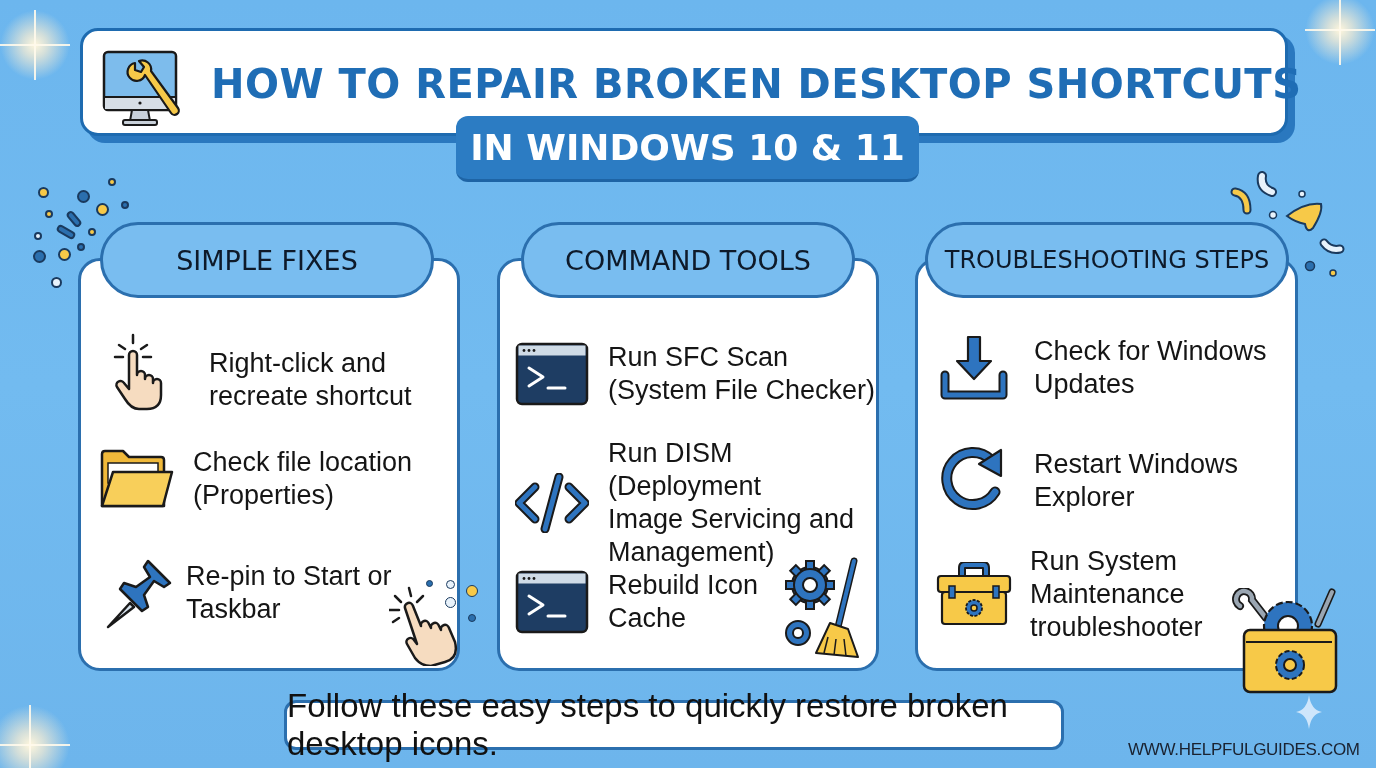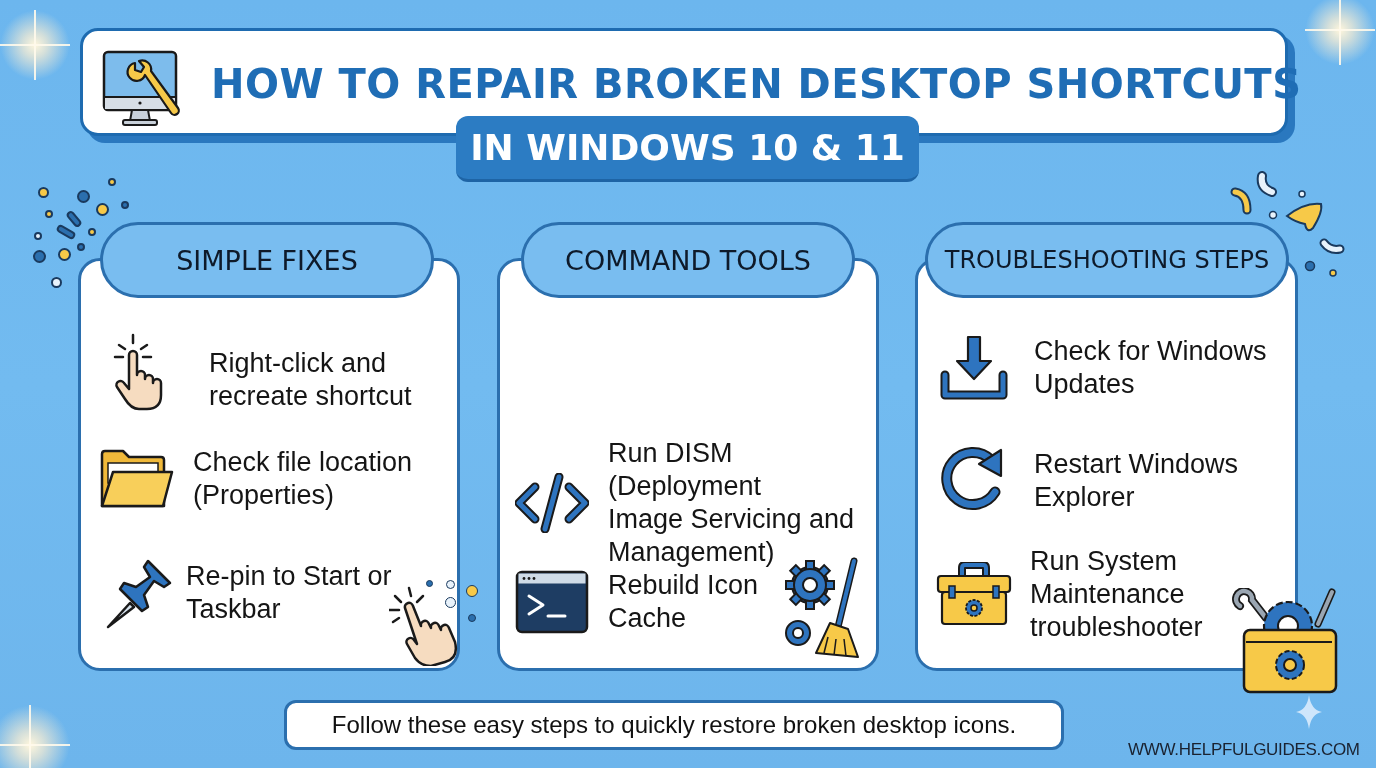--- a/index.html
+++ b/index.html
@@ -51,21 +51,21 @@
   .item { position: absolute; display: flex; align-items: center; }
   .item-icon { width: 76px; display: flex; align-items: center; justify-content: center; flex-shrink: 0; }
   .item-text {
     font-family: "Liberation Sans", sans-serif; font-size: 27px; line-height: 33px;
     color: #151515; white-space: pre-line;
   }
   .footer-box {
     position: absolute; left: 284px; top: 700px; width: 780px; height: 50px;
     background: #fff; border: 3px solid #2b6fae; border-radius: 12px;
     display: flex; align-items: center; justify-content: center;
-    font-family: "Liberation Sans", sans-serif; font-size: 24px; color: #111;
+    font-family: "Liberation Sans", sans-serif; font-size: 33px; color: #111;
   }
   .website {
     position: absolute; left: 1128px; top: 740px;
     font-family: "Liberation Sans", sans-serif; font-size: 17px; color: #1a2230; letter-spacing: -0.3px;
   }
   .dot { position: absolute; border-radius: 50%; border: 2px solid #1a3a5e; }
 </style>
 </head>
 <body>
 
@@ -174,20 +174,35 @@
           <line x1="0" y1="24" x2="10" y2="24"></line>
           <line x1="4" y1="36" x2="10" y2="32"></line>
         </g>
       <path d="M16 22 a4 4 0 0 1 8 -2 L32 40 a4 4 0 0 1 8 -2 L42 42 a4 4 0 0 1 8 -2 L52 44 a4 4 0 0 1 8 -2 L66 56 Q70 72 56 76 L42 80 Q32 80 26 72 L18 58 a4 4 0 0 1 7 -4 L28 58Z" fill="#f6dcc0" stroke="#1a1a1a" stroke-width="2.5" stroke-linejoin="round"></path>
     </svg>
   </div>
 </div>
 <div class="panel-tab" style="left:100px;width:334px;font-size:27px;">SIMPLE FIXES</div>
 
 <div class="panel" style="left:497px;width:382px;">
+  <div class="item" style="left:14px;top:80px;">
+    <span class="item-icon">
+      <svg width="74" height="64" viewBox="0 0 74 64">
+        <rect x="2" y="2" width="70" height="60" rx="5" fill="#1e3d63" stroke="#1a1a1a" stroke-width="2.5"></rect>
+        <rect x="3.5" y="3.5" width="67" height="10" fill="#cfdbe6"></rect>
+        <circle cx="9" cy="8.5" r="1.4" fill="#1a1a1a"></circle>
+          <circle cx="14" cy="8.5" r="1.4" fill="#1a1a1a"></circle>
+          <circle cx="19" cy="8.5" r="1.4" fill="#1a1a1a"></circle>
+        <path d="M14 26 L28 35 L14 44" stroke="#fff" stroke-width="3" fill="none" stroke-linecap="round" stroke-linejoin="round"></path>
+        <line x1="33" y1="46" x2="50" y2="46" stroke="#fff" stroke-width="3" stroke-linecap="round"></line>
+      </svg>
+    </span>
+    <span class="item-text" style="margin-left:18px;">Run SFC Scan
+(System File Checker)</span>
+  </div>
   <div class="item" style="left:14px;top:176px;">
     <span class="item-icon">
       <svg width="74" height="60" viewBox="0 0 74 60">
         <path d="M20 14 L4 30 L20 46" stroke="#1a1a1a" stroke-width="9" fill="none" stroke-linecap="round" stroke-linejoin="round"></path>
         <path d="M20 14 L4 30 L20 46" stroke="#2e74bf" stroke-width="5" fill="none" stroke-linecap="round" stroke-linejoin="round"></path>
         <path d="M54 14 L70 30 L54 46" stroke="#1a1a1a" stroke-width="9" fill="none" stroke-linecap="round" stroke-linejoin="round"></path>
         <path d="M54 14 L70 30 L54 46" stroke="#2e74bf" stroke-width="5" fill="none" stroke-linecap="round" stroke-linejoin="round"></path>
         <line x1="44" y1="4" x2="30" y2="56" stroke="#1a1a1a" stroke-width="9" stroke-linecap="round"></line>
         <line x1="44" y1="4" x2="30" y2="56" stroke="#2e74bf" stroke-width="5" stroke-linecap="round"></line>
       </svg>

